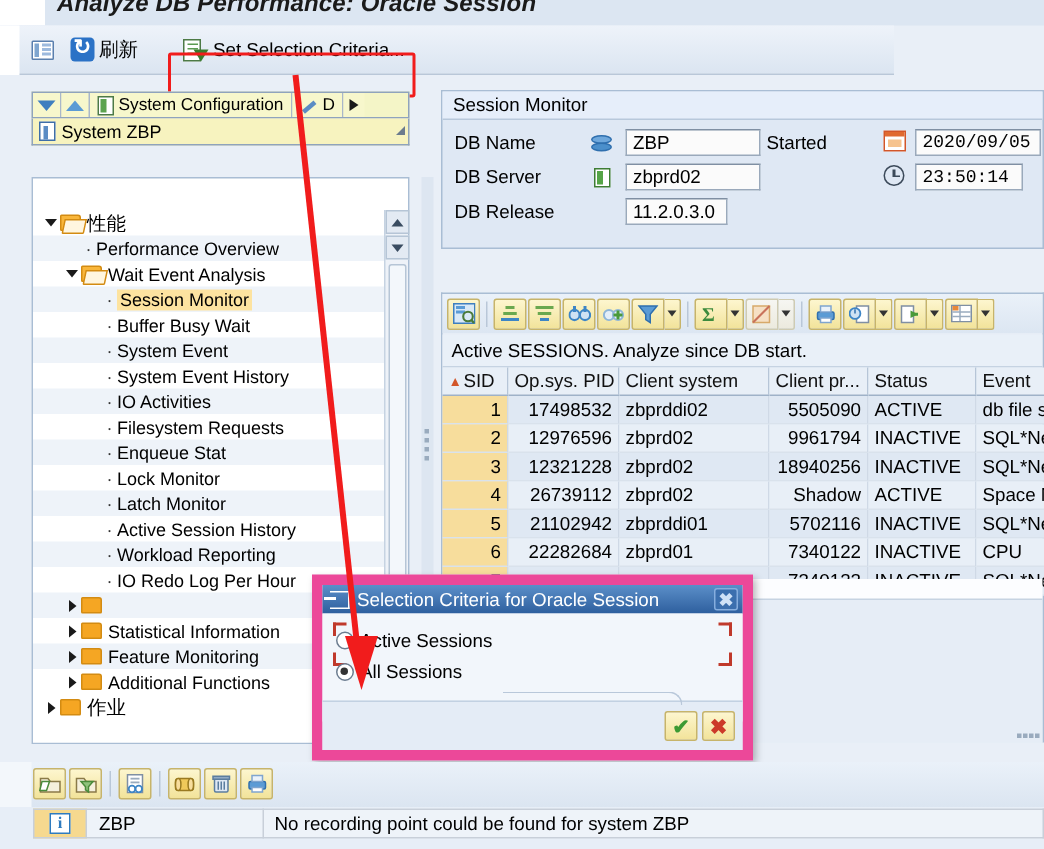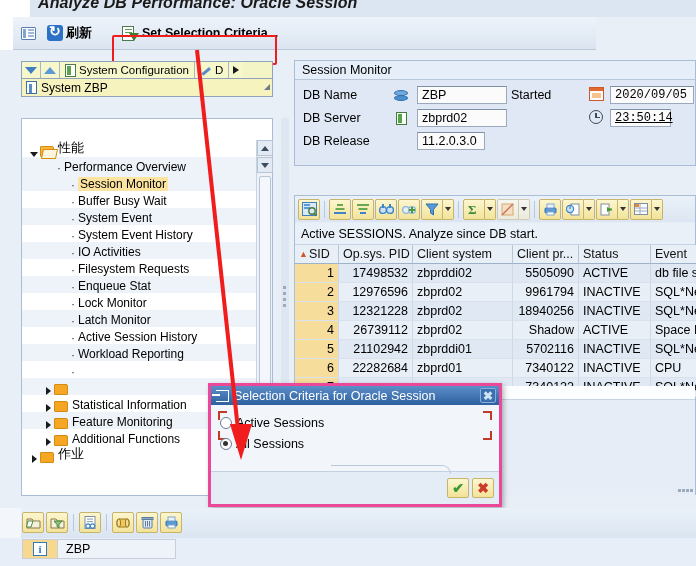--- a/index.html
+++ b/index.html
@@ -34,21 +34,20 @@
   }
   .titlebar .leftgap {
     position:absolute; left:0; top:0; width:30px; height:17px; background:#ffffff;
   }
 
   
   .apptoolbar {
     position: absolute; left: 0; top: 17px; width: 596px; height: 33px;
     background: linear-gradient(#eef3fa, #dbe5f1);
     border-bottom: 1px solid #b9c7d8;
-    font-weight: bold;
   }
   .apptoolbar .leftwhite {
     position:absolute; left:0; top:0; width:13px; height:33px; background:#ffffff;
   }
   .tb-btn {
     position: absolute;
     display: flex; align-items: center; gap: 3px;
     height: 24px; top: 4px;
     padding: 0 4px;
     cursor: default;
@@ -156,21 +155,21 @@
     position:absolute; left:21px; top:118px; width:252px; height:378px;
     background:#ffffff; border:1px solid #a9bdd4;
   }
   .tree-header {
     height:21px; background:#f0f4fa; border-bottom:1px solid #c3d2e3;
     display:flex; align-items:center; padding-left:8px;
     font-size:12.5px;
   }
   .tree-body { position:absolute; left:0; top:21px; right:0; bottom:0; overflow:hidden; background:#fff;}
   .tnode {
-    height:17px; display:flex; align-items:flex-end; white-space:nowrap;
+    height:17px; display:flex; align-items:center; white-space:nowrap;
     font-size:12px; padding-right:4px;
   }
   .tnode.alt { background:#eef3f9; }
   .tnode .tw { width:12px; display:flex; justify-content:center; align-items:center; flex:0 0 12px;}
   .tw .tri-d { width:0;height:0;border-left:4.5px solid transparent;border-right:4.5px solid transparent;border-top:5px solid #1a1a1a;}
   .tw .tri-r { width:0;height:0;border-top:4.5px solid transparent;border-bottom:4.5px solid transparent;border-left:5px solid #1a1a1a;}
   .folder {
     width:14px;height:11px;position:relative;flex:0 0 14px;margin-right:4px;
   }
   .folder .back{
@@ -314,21 +313,21 @@
     border-bottom:1px solid #c6d3e2;
   }
   .grip{
     position:absolute;right:3px;bottom:3px;width:14px;height:7px;
   }
   .grip i{position:absolute;width:3px;height:3px;background:#9aabbe;}
 
   
   .dialog {
     position:absolute;left:208px;top:383px;width:294px;height:124px;
-    background:#eef3fa;border:3px solid #ec4899;
+    background:#eef3fa;border:7px solid #ec4899;
     box-shadow:2px 2px 5px rgba(0,0,0,0.28);
   }
   .dlg-title{
     height:19px;
     background:linear-gradient(#5b8fc9,#2e5f9e);
     display:flex;align-items:center;padding-left:5px;gap:5px;
     color:#fff;font-size:12.5px;font-weight:normal;
   }
   .ico-dlg{
     width:13px;height:12px;border:1.5px solid #fff;border-left:none;position:relative;
@@ -477,20 +476,30 @@
             <span class="back"></span>
           </span>
           <span class="tlabel cn">性能</span>
         </div>
         <div class="tnode alt">
           <span style="width: 20px; flex: 0 0 20px;"></span>
           <span class="tw"></span>
           <span class="bullet">·</span>
           <span class="tlabel">Performance Overview</span>
         </div>
+        <div class="tnode">
+          <span style="width: 20px; flex: 0 0 20px;"></span>
+          <span class="tw">
+            <i class="tri-d"></i>
+          </span>
+          <span class="folder open">
+            <span class="back"></span>
+          </span>
+          <span class="tlabel">Wait Event Analysis</span>
+        </div>
         <div class="tnode alt">
           <span style="width: 34px; flex: 0 0 34px;"></span>
           <span class="tw"></span>
           <span class="bullet">·</span>
           <span class="tlabel hl">Session Monitor</span>
         </div>
         <div class="tnode">
           <span style="width: 34px; flex: 0 0 34px;"></span>
           <span class="tw"></span>
           <span class="bullet">·</span>
@@ -547,20 +556,21 @@
         <div class="tnode alt">
           <span style="width: 34px; flex: 0 0 34px;"></span>
           <span class="tw"></span>
           <span class="bullet">·</span>
           <span class="tlabel">Workload Reporting</span>
         </div>
         <div class="tnode">
           <span style="width: 34px; flex: 0 0 34px;"></span>
           <span class="tw"></span>
           <span class="bullet">·</span>
+          <span class="tlabel">IO Redo Log Per Hour</span>
         </div>
         <div class="tnode alt">
           <span style="width: 20px; flex: 0 0 20px;"></span>
           <span class="tw">
             <i class="tri-r"></i>
           </span>
           <span class="folder">
             <span class="back"></span>
           </span>
         </div>
@@ -634,21 +644,21 @@
     <div class="fld-input" style="left:122px;top:25px;width:90px;">ZBP</div>
 
     <div class="fld-label" style="left:216px;top:27px;">Started</div>
     <span class="ico-cal" style="left:294px;top:26px;"></span>
     <div class="fld-input mono" style="left:315px;top:25px;width:84px;">2020/09/05</div>
 
     <div class="fld-label" style="left:8px;top:50px;">DB Server</div>
     <span class="ico-srv" style="left:101px;top:51px;"></span>
     <div class="fld-input" style="left:122px;top:48px;width:90px;">zbprd02</div>
     <span class="ico-clock" style="left:294px;top:49px;"></span>
-    <div class="fld-input mono" style="left:315px;top:48px;width:61px;text-decoration:underline;">23:50:14</div>
+    <div class="fld-input mono" style="left:315px;top:48px;width:72px;">23:50:14</div>
 
     <div class="fld-label" style="left:8px;top:73px;">DB Release</div>
     <div class="fld-input" style="left:122px;top:71px;width:68px;">11.2.0.3.0</div>
   </div>
 
   <div class="gridarea">
     <div class="gridtoolbar">
       <div class="gb">
         <svg width="15" height="14" viewBox="0 0 15 14">
             <rect x="0.5" y="0.5" width="14" height="13" fill="#d9e9f7" stroke="#3f7fbf"></rect>
@@ -939,20 +949,21 @@
       </div>
     </div>
   </div>
 
   <div class="statusbar">
     <div class="sb-inner">
       <div class="sb-icocell">
         <span class="ico-info">i</span>
       </div>
       <div class="sb-sys">ZBP</div>
+      <div class="sb-msg">No recording point could be found for system ZBP</div>
     </div>
   </div>
 
   <svg class="annot-arrow">
     <line x1="197" y1="50" x2="240" y2="448" stroke="#f11c1c" stroke-width="4"></line>
     <polygon points="230,424 252,424 241,460" fill="#f11c1c"></polygon>
   </svg>
 
 </div>
 

